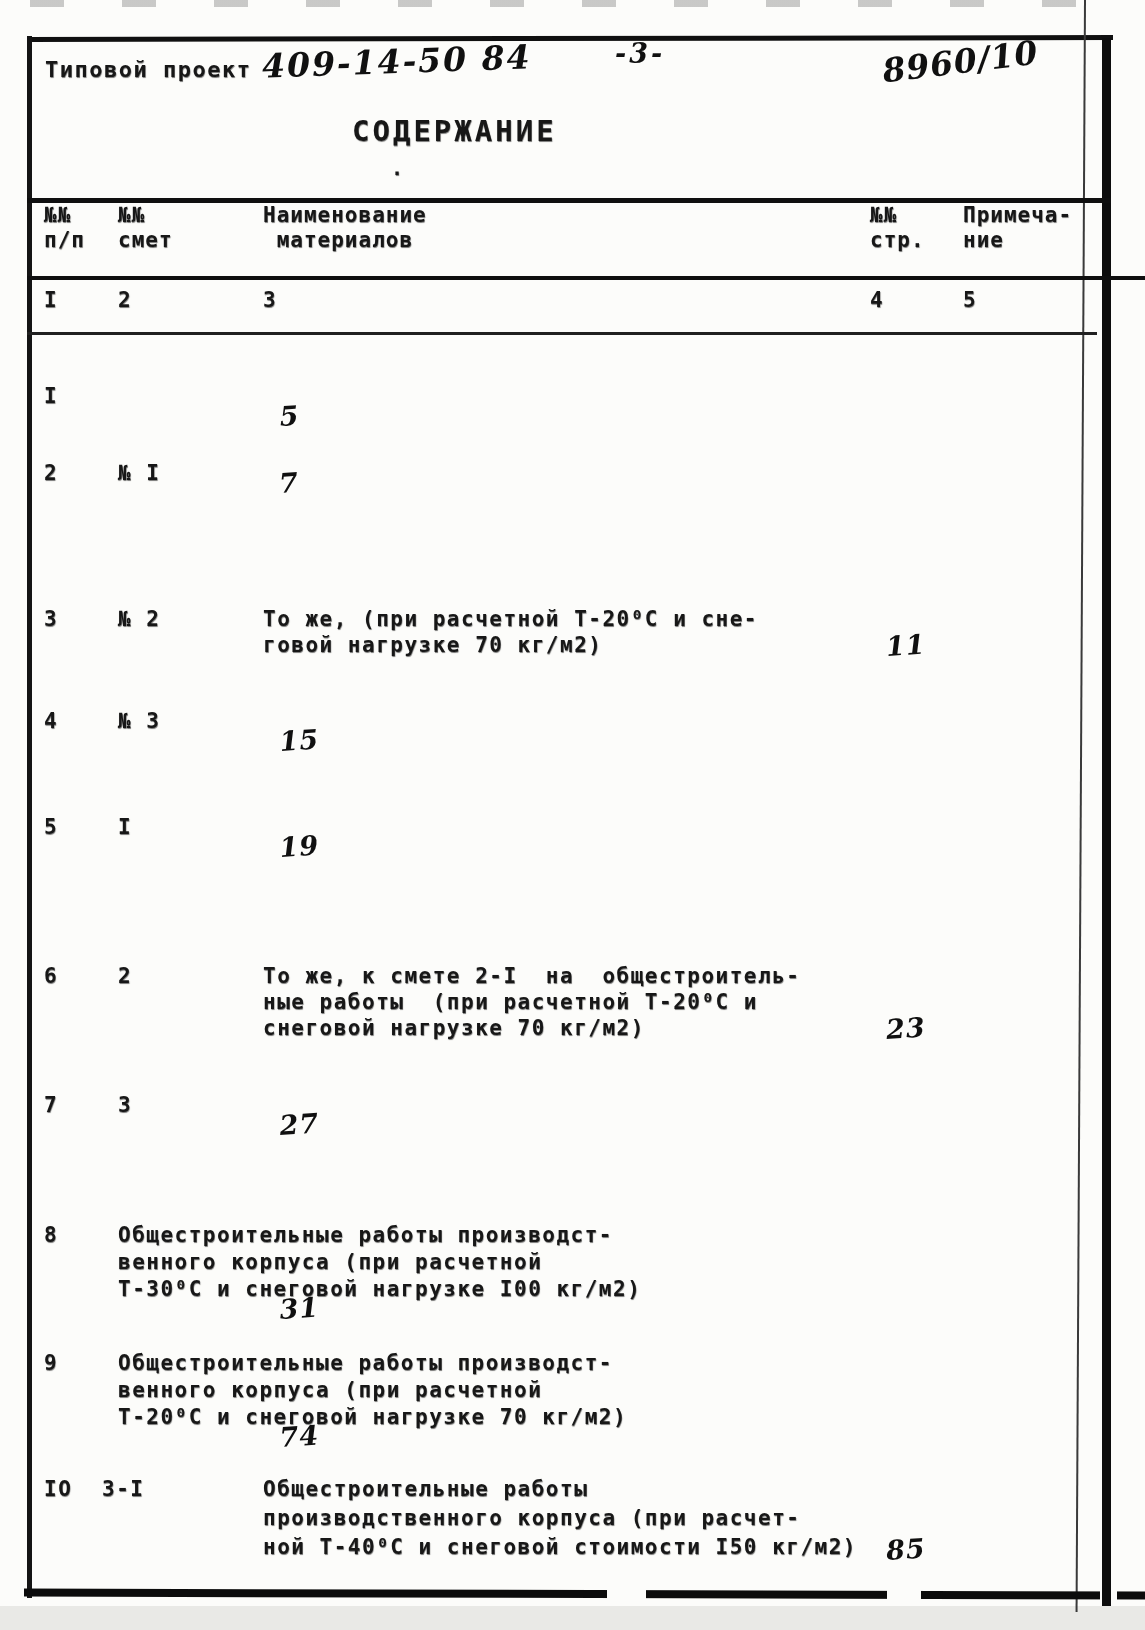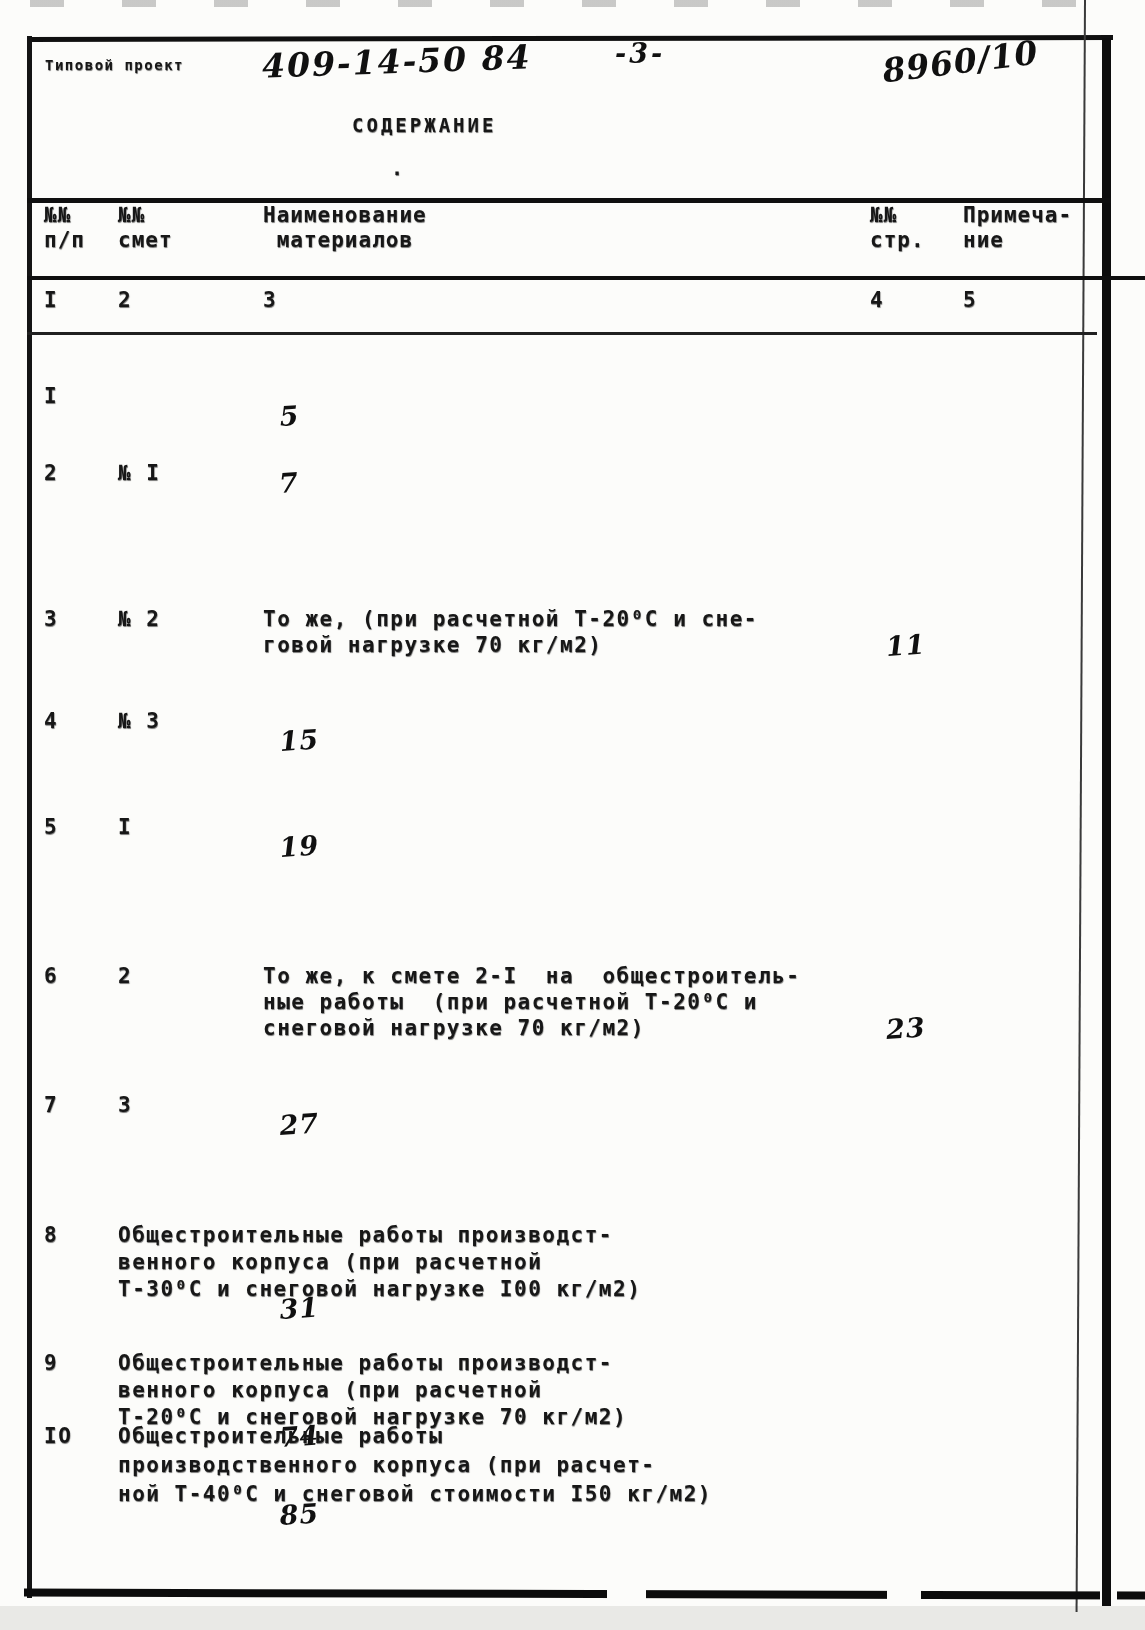--- a/index.html
+++ b/index.html
@@ -31,40 +31,40 @@
   .border-left{left:27px;top:36px;width:5px;height:1562px;background:#141414;}
   .border-right{left:1102px;top:38px;width:9px;height:1568px;background:#0d0d0d;}
   .vline-thin{left:1084px;top:0;width:2px;height:1612px;background:#3a3a3a;transform:rotate(0.3deg);transform-origin:top center;}
   .ruleA{left:27px;top:198px;width:1084px;height:5px;background:#0f0f0f;}
   .ruleB{left:27px;top:276px;width:1118px;height:4px;background:#0f0f0f;}
   .ruleC{left:27px;top:332px;width:1070px;height:3px;background:#202020;}
   .border-bottom{left:24px;top:1590px;width:1121px;height:8px;transform:rotate(0.15deg);
     background:linear-gradient(90deg,#0c0c0c 0 52%,transparent 52% 55.5%,#0c0c0c 55.5% 77%,transparent 77% 80%,#0c0c0c 80% 96%,transparent 96% 97.5%,#0c0c0c 97.5% 100%);}
 
   
-  .project-label{left:45px;top:57px;font-size:14px;}
+  .project-label{left:45px;top:57px;font-size:22px;}
   .project-number{left:262px;top:42px;font-size:33px;transform:rotate(-2deg);letter-spacing:2px;}
   .sheet-number{left:615px;top:38px;font-size:27px;letter-spacing:3px;}
   .doc-number{left:882px;top:42px;font-size:33px;transform:rotate(-7deg);}
-  .contents-title{left:352px;top:114px;font-size:19px;letter-spacing:3px;}
+  .contents-title{left:352px;top:114px;font-size:29px;letter-spacing:3px;}
   .title-dot{left:391px;top:156px;font-size:20px;}
 
   
   .grid5{position:absolute;left:42px;display:grid;grid-template-columns:76px 145px 607px 93px auto;}
   .thead{top:203px;font-size:21px;line-height:25px;}
   .thead .typed{letter-spacing:1px;}
   .colnum{top:288px;font-size:21px;}
   .pre{white-space:pre;}
 
   .row{font-size:21px;line-height:26px;}
   .r0{top:383px;} .r1{top:460px;} .r2{top:606px;} .r3{top:708px;} .r4{top:814px;}
   .r5{top:963px;} .r6{top:1092px;}
   .r7{top:1222px;line-height:27px;}
   .r8{top:1350px;line-height:27px;}
-  .r9{top:1422px;line-height:29px;}
+  .r9{top:1475px;line-height:29px;}
   .r9 .cell-smeta{transform:translateX(-16px);}
 
   .cell-num{padding-left:2px;}
   .cell-page{align-self:end;font-size:27px;line-height:27px;padding-left:16px;transform:rotate(-4deg);}
   .r1 .cell-page{transform:rotate(-4deg) translateY(-10px);}
 </style>
 </head>
 <body>
 
 <div class="page">
@@ -176,20 +176,21 @@
     <div class="typed cell-num">9</div>
     <div class="typed pre cell-name">Общестроительные работы производст-
 венного корпуса (при расчетной
 Т-20⁰С и снеговой нагрузке 70 кг/м2)</div>
     <div class="hw cell-page">74</div>
     <div class="typed cell-note"></div>
   </div>
 
   <div class="grid5 row r9">
     <div class="typed cell-num">IO</div>
+    <div class="typed pre cell-smeta">3-I</div>
     <div class="typed pre cell-name">Общестроительные работы
 производственного корпуса (при расчет-
 ной Т-40⁰С и снеговой стоимости I50 кг/м2)</div>
     <div class="hw cell-page">85</div>
     <div class="typed cell-note"></div>
   </div>
 
 </div>
 
 </body></html>

